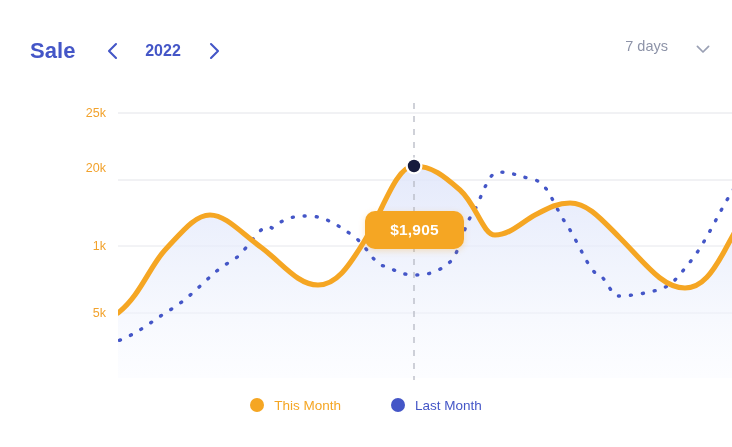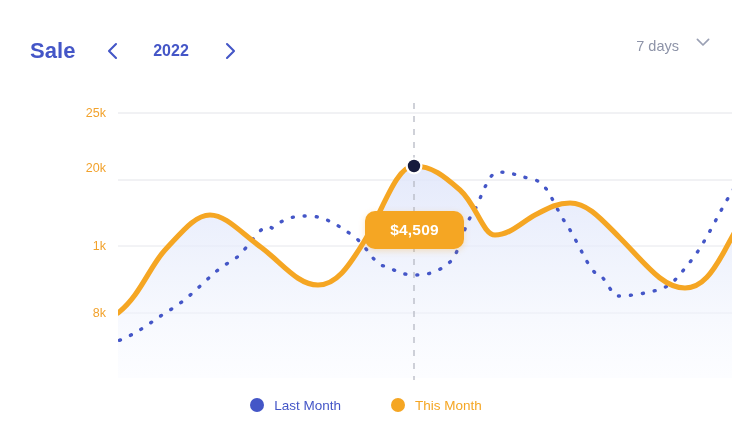--- a/index.html
+++ b/index.html
@@ -15,34 +15,34 @@
   
   .header{
     position:absolute;left:0;top:0;width:732px;height:96px;
   }
   .title{
     position:absolute;left:30px;top:38px;
     font-size:22px;font-weight:700;color:#4456c7;letter-spacing:.1px;
   }
   .yearnav{
     position:absolute;left:98px;top:36px;
-    display:flex;align-items:center;gap:16px;height:30px;
+    display:flex;align-items:center;gap:8px;height:30px;
   }
   .navbtn{
     width:28px;height:28px;display:flex;align-items:center;justify-content:center;
     cursor:pointer;background:none;border:none;padding:0;
   }
   .navbtn svg{display:block;}
   .yearval{
     font-size:16px;font-weight:700;color:#4456c7;
     padding:0 6px;min-width:46px;text-align:center;cursor:pointer;
   }
   .rangesel{
     position:absolute;right:22px;top:38px;
-    display:flex;align-items:flex-start;gap:17px;cursor:pointer;
+    display:flex;align-items:flex-end;gap:28px;cursor:pointer;
   }
   .rangelabel{font-size:14.5px;color:#8d93a8;}
   .chev-down{display:block;}
 
   
   .chartwrap{
     position:absolute;left:0;top:96px;width:732px;height:290px;margin-left:40px;
   }
   .ylabels{position:absolute;left:0;top:0;width:78px;height:290px;}
   .ylab{
@@ -107,21 +107,21 @@
       </svg>
     </div>
   </div>
 
   <div class="chartwrap">
 
     <div class="ylabels">
       <div class="ylab" style="top:17px">25k</div>
       <div class="ylab" style="top:72px">20k</div>
       <div class="ylab" style="top:150px">1k</div>
-      <div class="ylab" style="top:217px">8k</div>
+      <div class="ylab" style="top:217px">5k</div>
     </div>
 
     <div class="plot">
       <svg width="732" height="290" viewBox="0 0 732 290">
         <defs>
           <linearGradient id="areaGrad" x1="0" y1="0" x2="0" y2="1">
             <stop offset="0%" stop-color="#dfe5fa" stop-opacity="0.85"></stop>
             <stop offset="55%" stop-color="#eaeffc" stop-opacity="0.6"></stop>
             <stop offset="100%" stop-color="#f7f9ff" stop-opacity="0.35"></stop>
           </linearGradient>
@@ -197,28 +197,28 @@
                C662,192 673,176 685,154
                C697,132 706,116 712,104"></path>
         </g>
 
         <circle cx="374" cy="70" r="8.5" fill="#ffffff"></circle>
         <circle cx="374" cy="70" r="6.2" fill="#161b3d"></circle>
       </svg>
     </div>
 
     <div class="tooltip">
-      <span>$4,509</span>
+      <span>$1,905</span>
     </div>
   </div>
 
   <div class="legend">
+    <div class="legitem leg-this">
+      <span class="dot" style="background:#f5a623"></span>
+      <span class="legtext">This Month</span>
+    </div>
     <div class="legitem leg-last">
       <span class="dot" style="background:#4456c7"></span>
       <span class="legtext">Last Month</span>
     </div>
-    <div class="legitem leg-this">
-      <span class="dot" style="background:#f5a623"></span>
-      <span class="legtext">This Month</span>
-    </div>
   </div>
 
 </div>
 
 </body></html>

